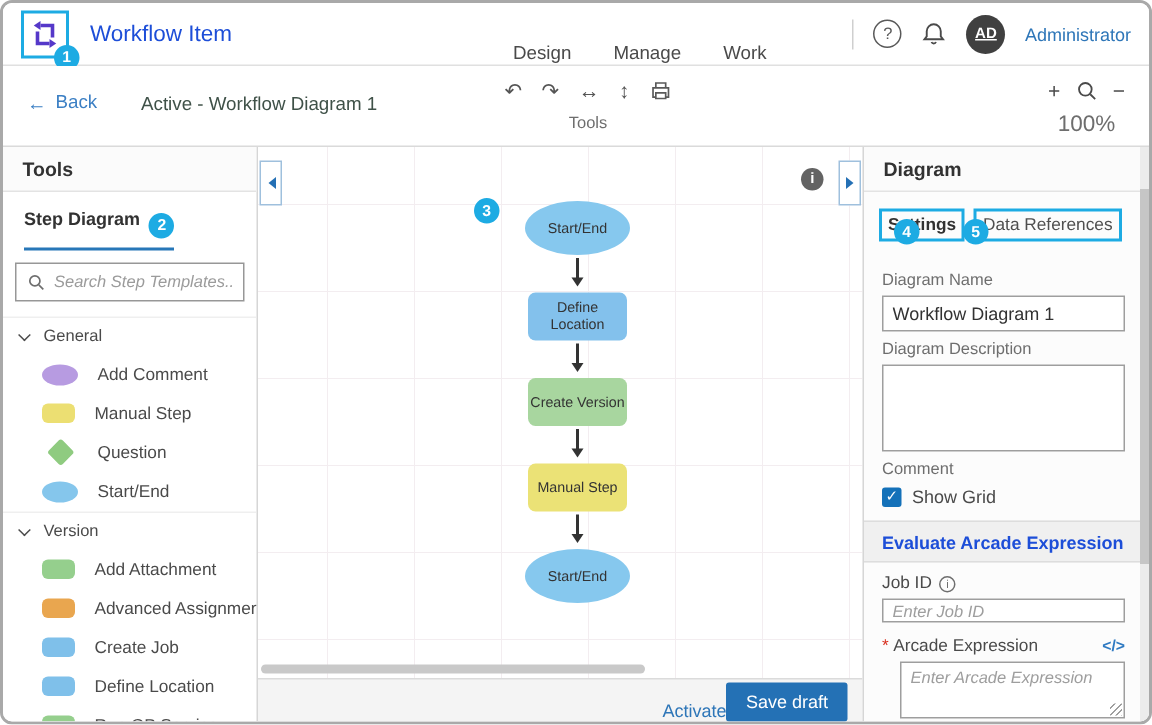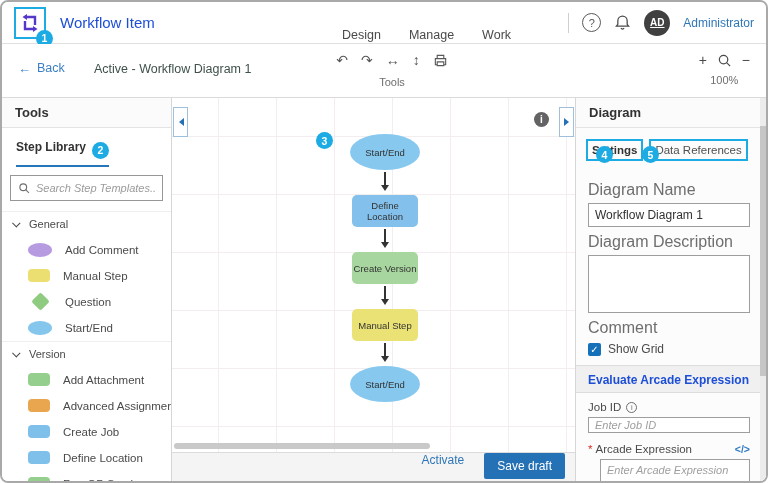--- a/index.html
+++ b/index.html
@@ -34,21 +34,21 @@
   .back { position:absolute; left:16px; top:17px; font-size:12.5px; color:#3b7fc4; display:flex; gap:6px; align-items:flex-start; cursor:pointer; }
   .back::before { content:'\2190'; font-size:13px; }
   .crumb { position:absolute; left:92px; top:18px; font-size:12.5px; color:#3f5148; }
   .tools-grp { position:absolute; left:328px; top:7px; width:124px; text-align:center; }
   .tools-icons { display:flex; justify-content:center; gap:13px; align-items:center; height:18px; }
   .tico { font-size:14px; color:#555; line-height:1; cursor:pointer; }
   .tools-cap { font-size:11px; color:#6e6e6e; margin-top:7px; }
   .zoom-grp { position:absolute; right:16px; top:8px; text-align:center; }
   .zoom-row { display:flex; align-items:center; gap:10px; justify-content:center; }
   .zsym { font-size:14px; color:#4a4a4a; cursor:pointer; }
-  .zoom-cap { font-size:11px; color:#6e6e6e; margin-top:6px; }
+  .zoom-cap { font-size:15px; color:#6e6e6e; margin-top:6px; }
 
   
   .main { flex:1; display:flex; min-height:0; }
 
   
   .lp { width:170px; min-width:170px; border-right:1px solid #d6d6d6; background:#fff;
         display:flex; flex-direction:column; overflow:hidden; }
   .panel-head { height:30px; min-height:30px; line-height:30px; padding-left:13px; font-size:13px;
         font-weight:bold; color:#323232; border-bottom:1px solid #e3e3e3; background:#fbfbfb; }
   .lp-tabrow { padding:9px 14px 0 14px; }
@@ -95,35 +95,35 @@
      font-size:9.5px; color:#333; text-align:center; cursor:pointer; }
   .node.ell { width:70px; height:36px; border-radius:50%; }
   .node.rct { width:66px; height:32px; border-radius:5px; }
   .n-blue{background:#86c8ee} .n-green{background:#a8d69f} .n-yellow{background:#ebe276}
   .arrow { position:absolute; width:1.5px; background:#333; left:212px; }
   .arrow::after { content:''; position:absolute; bottom:-6px; left:-3.5px;
      border:4px solid transparent; border-top:6px solid #333; }
   .hscroll { position:absolute; left:2px; bottom:3px; width:256px; height:6px; border-radius:3px; background:#c9c9c9; cursor:pointer; }
   .badge3 { position:absolute; left:144px; top:34px; }
   .cfooter { height:29px; min-height:29px; background:#f4f4f4; border-top:1px solid #dbdbdb;
-     display:flex; align-items:flex-start; justify-content:flex-end; gap:20px; padding-right:10px; }
+     display:flex; align-items:flex-end; justify-content:flex-end; padding-right:10px; }
   .activate { font-size:12px; color:#2e76b8; cursor:pointer; }
   .save-btn { background:#2471b5; color:#fff; font-size:12px; border:0; padding:6px 13px;
      border-radius:2px; font-family:inherit; cursor:pointer; }
 
   
   .rp { width:191px; min-width:191px; border-left:1px solid #d6d6d6; background:#fcfcfc;
      position:relative; display:flex; flex-direction:column; overflow:hidden; }
   .rp-tabs { display:flex; gap:10px; padding:13px 12px 16px 12px; align-items:center; }
   .rtab { font-size:11.5px; color:#4f4f4f; padding:3px 4px; outline:2px solid #1dabe3; cursor:pointer; white-space:nowrap; }
   .rtab.active { font-weight:bold; color:#323232; }
   .badge4 { position:absolute; left:20px; top:48px; z-index:3; }
   .badge5 { position:absolute; left:66px; top:48px; z-index:3; }
   .rp-form { padding:0 16px 0 12px; }
-  .flabel { font-size:16px; color:#6e6e6e; margin:6px 0 4px; }
+  .flabel { font-size:11px; color:#6e6e6e; margin:6px 0 4px; }
   .tinput { width:100%; height:24px; border:1px solid #9e9e9e; background:#fff; font-size:12px;
      color:#323232; padding:0 6px; font-family:inherit; }
   .tinput::placeholder, .tarea::placeholder { font-style:italic; color:#9e9e9e; font-size:11px; }
   .tarea { width:100%; border:1px solid #9e9e9e; background:#fff; resize:none; font-family:inherit;
      font-size:12px; color:#323232; padding:4px 6px; display:block; }
   .desc { height:58px; }
   .chk-row { display:flex; align-items:center; gap:7px; margin:5px 0 9px; cursor:pointer; }
   .chk { width:13px; height:13px; background:#1471b9; border-radius:2px; color:#fff; font-size:10px;
      display:flex; align-items:center; justify-content:center; }
   .chk::after { content:'\2713'; }
@@ -215,21 +215,21 @@
       </div>
       <div class="zoom-cap">100%</div>
     </div>
   </div>
 
   <div class="main">
 
     <div class="lp">
       <div class="panel-head">Tools</div>
       <div class="lp-tabrow">
-        <span class="lp-tab"><span>Step Library</span><span class="badge">2</span></span>
+        <span class="lp-tab"><span>Step Diagram</span><span class="badge">2</span></span>
       </div>
       <div class="search">
         <svg width="12" height="12" viewBox="0 0 16 16">
           <circle cx="7" cy="7" r="4.5" fill="none" stroke="#6e6e6e" stroke-width="1.5"></circle>
           <line x1="10.5" y1="10.5" x2="14.5" y2="14.5" stroke="#6e6e6e" stroke-width="1.5"></line>
         </svg>
         <input type="text" placeholder="Search Step Templates..." style="">
       </div>
       <div class="lp-list">
         <div class="sec-head">

